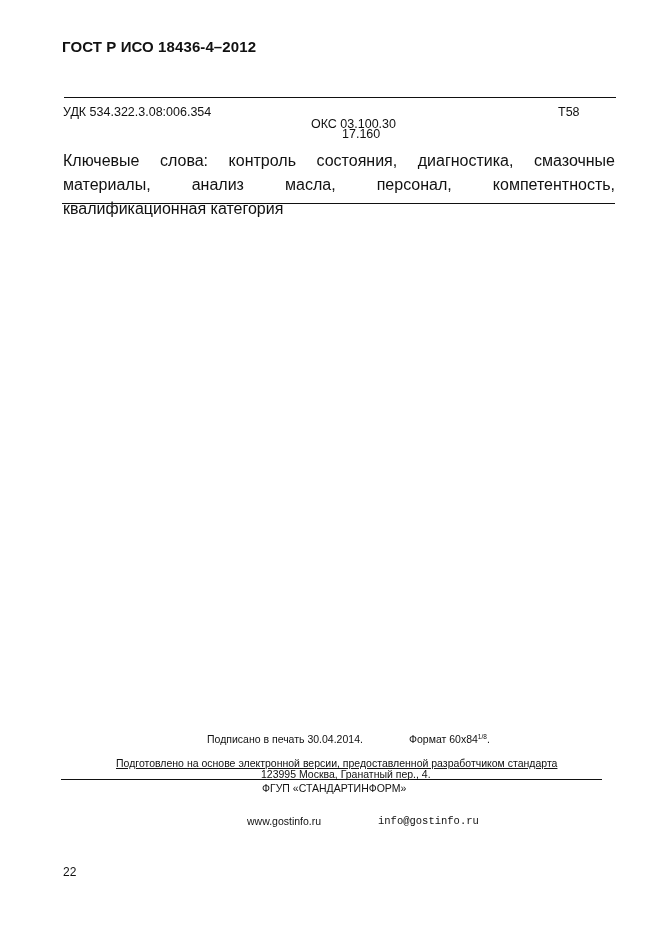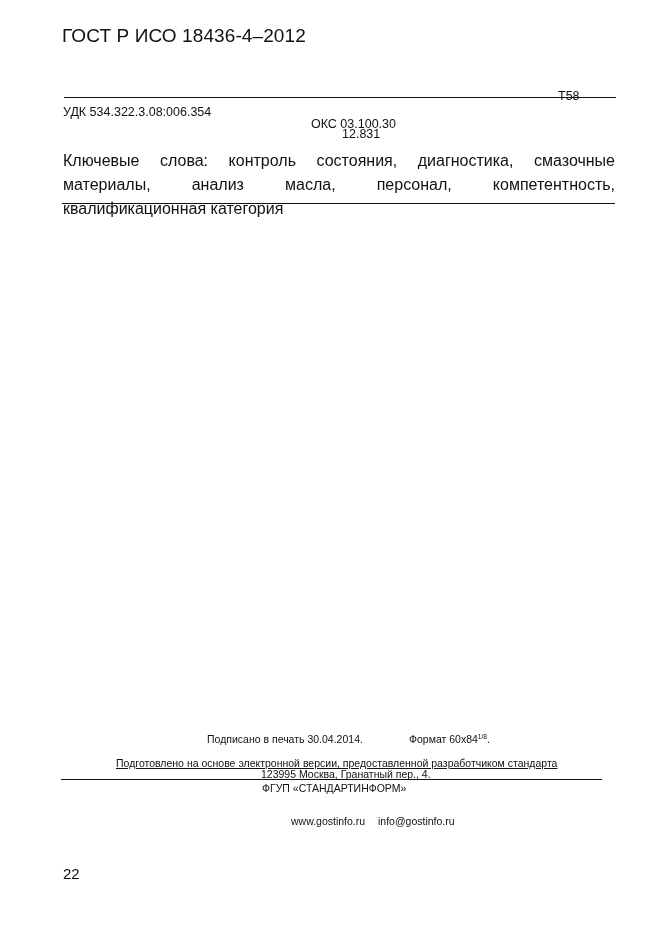--- a/index.html
+++ b/index.html
@@ -10,70 +10,70 @@
     body {
       width: 661px;
       height: 936px;
       position: relative;
       overflow: hidden;
       font-family: "Liberation Sans", "DejaVu Sans", sans-serif;
       color: #111111;
     }
     .abs { position: absolute; white-space: nowrap; }
     .doc-title {
-      left: 62px; top: 25px;
-      font-size: 19px;
-      font-weight: normal;
+      left: 62px; top: 38px;
+      font-size: 15px;
+      font-weight: bold;
       letter-spacing: 0.1px;
     }
     .rule {
       position: absolute;
       height: 0;
       border-top: 1.5px solid #111;
     }
     .rule-top { left: 64px; top: 97px; width: 552px; }
     .rule-mid { left: 62px; top: 203px; width: 553px; }
     .rule-foot { left: 61px; top: 779px; width: 541px; border-top-width: 1.2px; }
 
     .meta-text { font-size: 12.5px; text-align: right; }
     .udk { left: 63px; top: 105px; }
     .oks { left: 311px; top: 105px; margin-top: 12px; }
     .oks2 { left: 342px; top: 127px; }
-    .code { left: 558px; top: 89px; }
+    .code { left: 558px; top: 105px; }
 
     .keywords {
       position: absolute;
       left: 63px; top: 149px;
       width: 552px;
       font-size: 16px;
       line-height: 24px;
       text-align: justify;
       text-align-last: left;
     }
     .foot-text { font-size: 10.5px; }
     .signed { left: 207px; top: 733px; }
     .format { left: 409px; top: 733px; }
     .format sup { font-size: 6.5px; vertical-align: 4px; }
     .prepared { left: 116px; top: 757px; text-decoration: underline; }
     .publisher { left: 262px; top: 782px; }
     .address { left: 261px; top: 768px; }
-    .website { left: 247px; top: 815px; margin-left: 44px; }
-    .email { left: 378px; top: 815px; }
-    .page-num { left: 63px; top: 865px; font-size: 15px; }
+    .website { left: 247px; top: 815px; }
+    .email { left: 378px; top: 815px; font-family: Liberation Mono, monospace; }
+    .page-num { left: 63px; top: 865px; font-size: 12px; }
   </style>
 </head>
 <body>
 
 <div class="abs doc-title">ГОСТ Р ИСО 18436-4–2012</div>
 
 <div class="rule rule-top"></div>
 
 <div class="abs meta-text udk">УДК 534.322.3.08:006.354</div>
 <div class="abs meta-text oks">ОКС 03.100.30</div>
-<div class="abs meta-text oks2">12.831</div>
+<div class="abs meta-text oks2">17.160</div>
 <div class="abs meta-text code">Т58</div>
 
 <div class="keywords">Ключевые слова: контроль состояния, диагностика, смазочные материалы, анализ масла, персонал, компетентность, квалификационная категория</div>
 
 <div class="rule rule-mid"></div>
 
 <div class="abs foot-text signed">Подписано в печать 30.04.2014.</div>
 <div class="abs foot-text format"><span>Формат 60x84</span><sup>1/8</sup><span>.</span></div>
 
 <div class="abs foot-text prepared">Подготовлено на основе электронной версии, предоставленной разработчиком стандарта</div>

